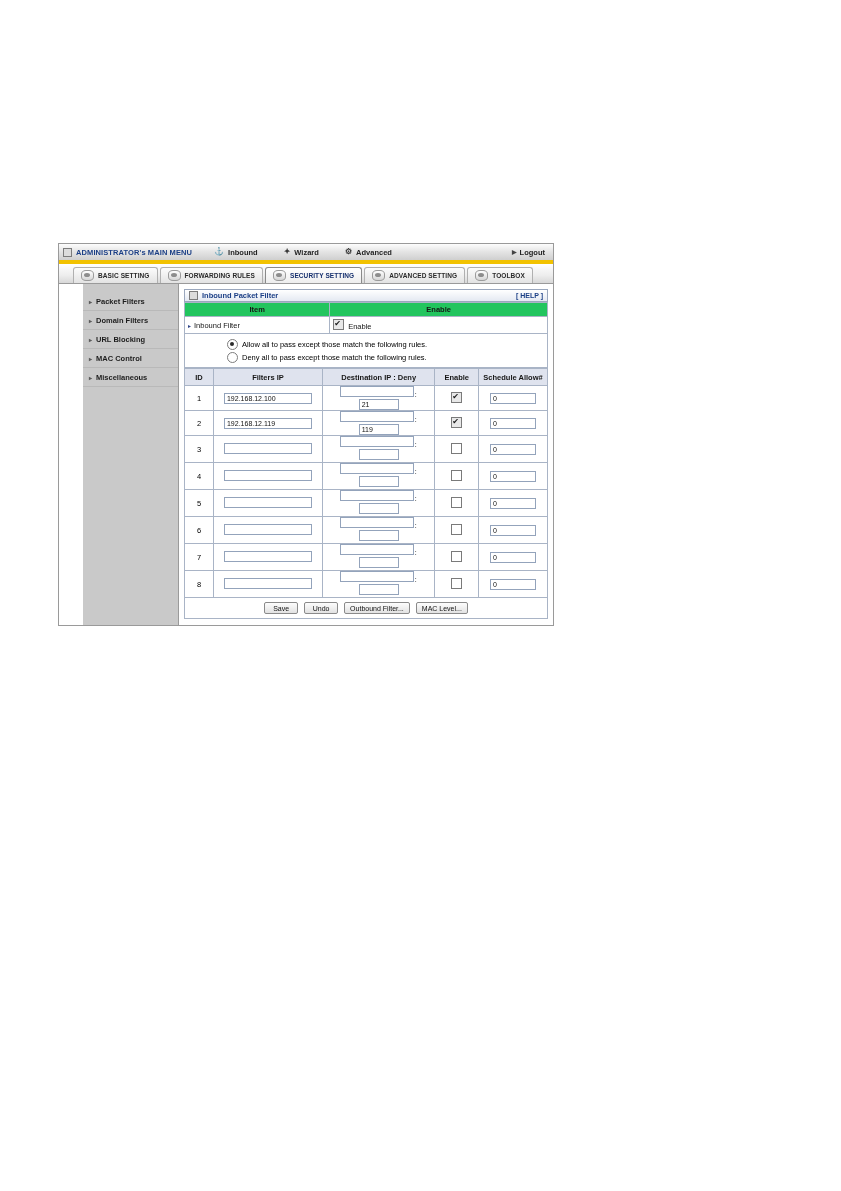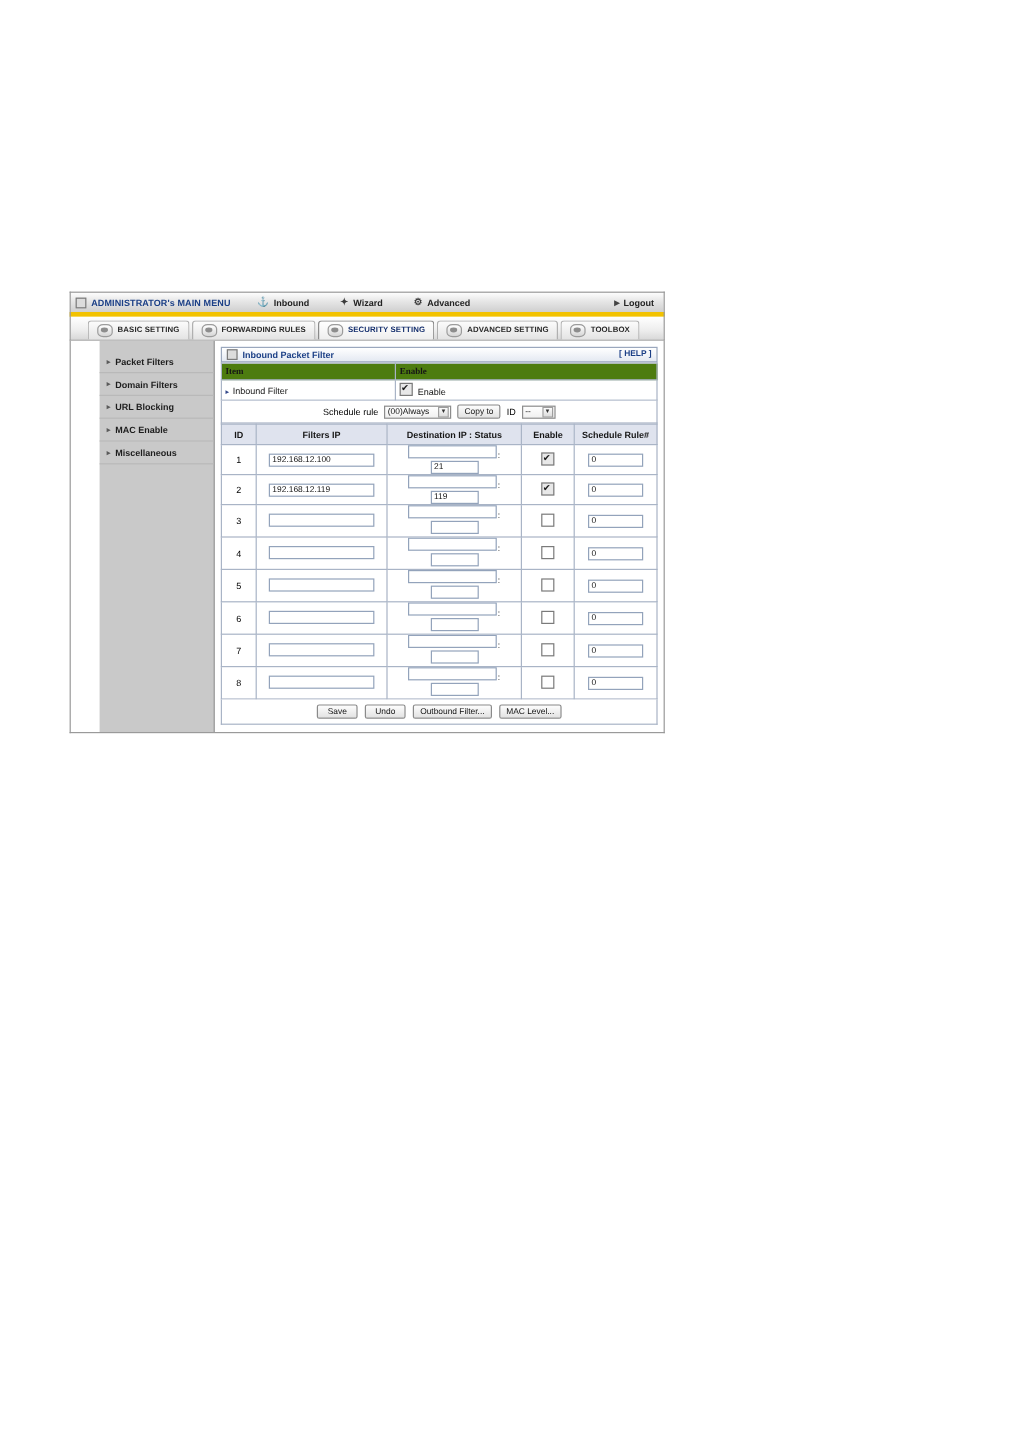--- a/index.html
+++ b/index.html
@@ -205,25 +205,24 @@
     table-layout: fixed;
   }
   table.grid td, table.grid th {
     border: 1px solid #a9b4c6;
     font-size: 7.5px;
     color: #161616;
     padding: 2px 3px;
     box-sizing: border-box;
   }
   th.hdr {
-    background: #4d7c0f;
-    font-weight: bold;
-    text-align: left;
+    background: #22c55e;
+    font-weight: bold;
+    text-align: center;
     height: 14px;
-    font-family: Liberation Serif, serif;
   }
   td.item-cell {
     background: #ffffff;
     height: 15px;
     padding-left: 5px;
   }
   .tri { font-size: 6px; color: #33488a; margin-right: 3px; }
   td.setting-cell { background: #ffffff; height: 15px; }
 
   .cb {
@@ -440,21 +439,21 @@
         <div class="side-item">
           <span class="side-bullet">▸</span>
           <span>Domain Filters</span>
         </div>
         <div class="side-item">
           <span class="side-bullet">▸</span>
           <span>URL Blocking</span>
         </div>
         <div class="side-item">
           <span class="side-bullet">▸</span>
-          <span>MAC Enable</span>
+          <span>MAC Control</span>
         </div>
         <div class="side-item">
           <span class="side-bullet">▸</span>
           <span>Miscellaneous</span>
         </div>
       </div>
 
       <div class="content">
 
         <div class="panel-head">
@@ -479,50 +478,47 @@
             <td class="item-cell">
               <span class="tri">▸</span><span>Inbound Filter</span>
             </td>
             <td class="setting-cell">
               <span class="cb checked"></span><span class="cb-label">Enable</span>
             </td>
           </tr>
         </tbody>
           </table>
 
-
-        <div class="sched-row">
-          <span>Schedule rule</span>
-          <span class="select" style="width:56px;">
-            <span>(00)Always</span>
-            <span class="caret">▼</span>
-          </span>
-          <span class="btn">Copy to</span>
-          <span>ID</span>
-          <span class="select" style="width:28px;">
-            <span>--</span>
-            <span class="caret">▼</span>
-          </span>
-        </div>
+        <div class="rules-box">
+          <div class="radio-row">
+            <span class="radio sel"></span>
+            <span>Allow all to pass except those match the following rules.</span>
+          </div>
+          <div class="radio-row">
+            <span class="radio"></span>
+            <span>Deny all to pass except those match the following rules.</span>
+          </div>
+        </div>
+
 
         <table class="rules">
           <colgroup>
             <col style="width:8%">
             <col style="width:30%">
             <col style="width:31%">
             <col style="width:12%">
             <col style="width:19%">
           </colgroup>
           <tbody>
               <tr>
             <th>ID</th>
             <th>Filters IP</th>
-            <th>Destination IP : Status</th>
+            <th>Destination IP : Deny</th>
             <th>Enable</th>
-            <th>Schedule Rule#</th>
+            <th>Schedule Allow#</th>
           </tr>
 
           <tr>
             <td>1</td>
             <td><span class="inp src">192.168.12.100</span></td>
             <td><span class="inp dip"></span><span class="portsep">:</span><span class="inp port">21</span></td>
             <td><span class="cb checked"></span></td>
             <td><span class="inp sched">0</span></td>
           </tr>
 

